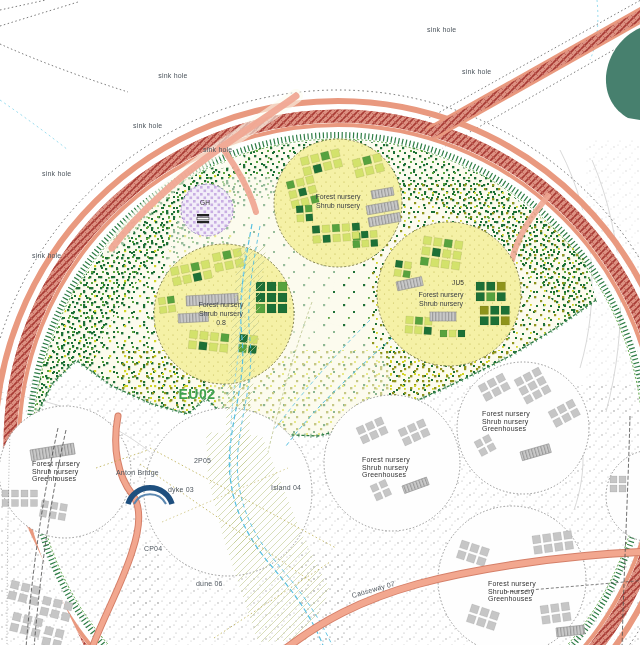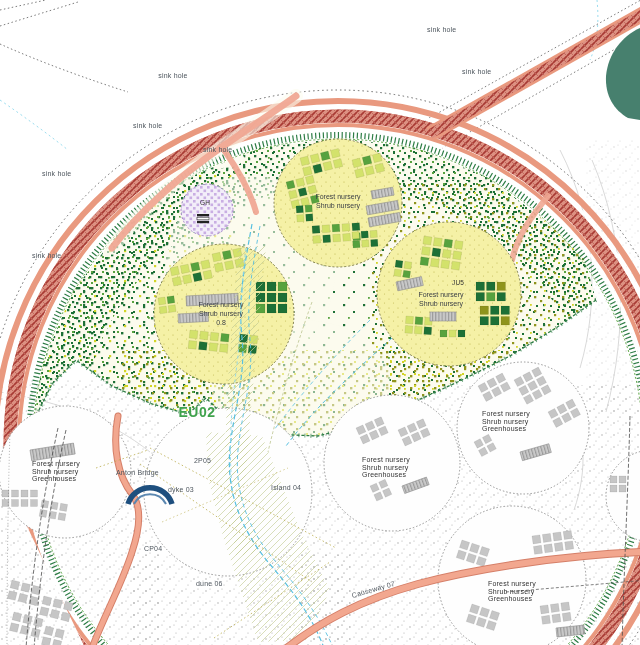--- a/index.html
+++ b/index.html
@@ -542,21 +542,21 @@
 
 <span class="lbl ctr" style="left:173px;top:72px">sink hole</span>
 <span class="lbl" style="left:427px;top:26px">sink hole</span>
 <span class="lbl" style="left:462px;top:68px">sink hole</span>
 <span class="lbl" style="left:133px;top:122px">sink hole</span>
 <span class="lbl" style="left:203px;top:146px">sink hole</span>
 <span class="lbl" style="left:42px;top:170px">sink hole</span>
 <span class="lbl" style="left:32px;top:252px">sink hole</span>
 
 <span class="lbl dark tiny" style="left:200px;top:199px">GH</span>
-<span class="area-code" style="left:197px;top:404px">EU02</span>
+<span class="area-code" style="left:197px;top:386px">EU02</span>
 
 <span class="lbl" style="left:194px;top:457px">2P05</span>
 <span class="lbl" style="left:116px;top:469px">Anton Bridge</span>
 <span class="lbl" style="left:168px;top:486px">dyke 03</span>
 <span class="lbl" style="left:271px;top:484px">Island 04</span>
 <span class="lbl" style="left:144px;top:545px">CP04</span>
 <span class="lbl" style="left:196px;top:580px">dune 06</span>
 <span class="lbl rot" style="left:352px;top:592px">Causeway 07</span>
 
 <div class="circle-text" style="left:338px;top:192px">

